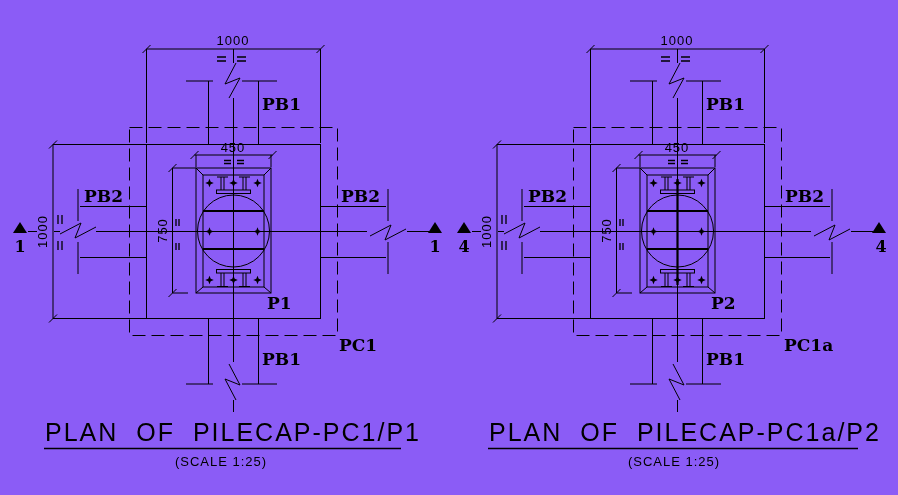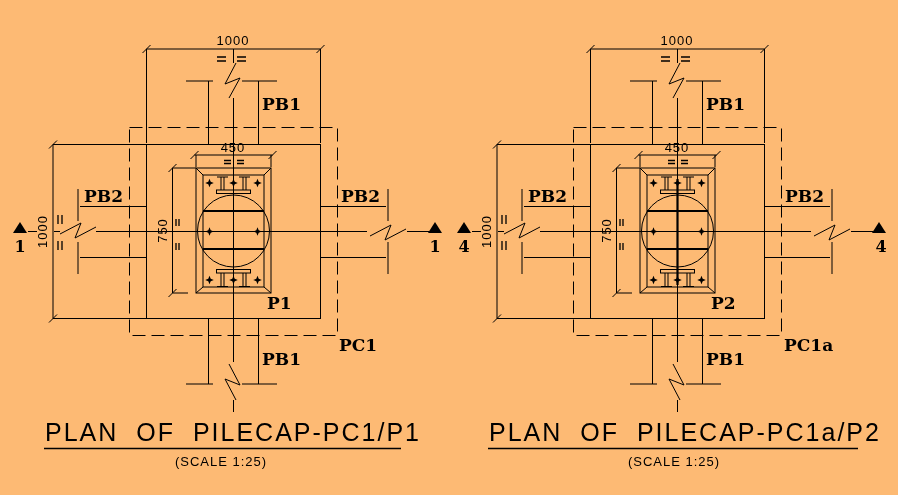--- a/index.html
+++ b/index.html
@@ -1,16 +1,16 @@
 <!DOCTYPE html>
 <html><head>
 <meta charset="utf-8">
 <style>
   html,body{margin:0;padding:0;background:#ffffff;}
-  .sheet{width:898px;height:495px;background:#fdba74;overflow:hidden;}
+  .sheet{width:898px;height:495px;background:#8b5cf6;overflow:hidden;}
   svg{display:block;}
   .ink{stroke:#000000;fill:none;stroke-width:1;stroke-linecap:butt;stroke-linejoin:miter;}
   .dash{stroke-dasharray:13 6;}
   .thick{stroke-width:2.2;}
   .eq{stroke-width:1.3;}
   text{fill:#000000;stroke:none;}
   .dim{font-family:"Liberation Sans",sans-serif;font-size:13px;letter-spacing:1px;}
   .lbl{font-family:"DejaVu Serif",serif;font-size:17px;font-weight:bold;}
   .num{font-family:"DejaVu Serif",serif;font-size:16px;font-weight:bold;}
   .ttl{font-family:"Liberation Sans",sans-serif;font-size:25px;letter-spacing:2px;word-spacing:9px;}

